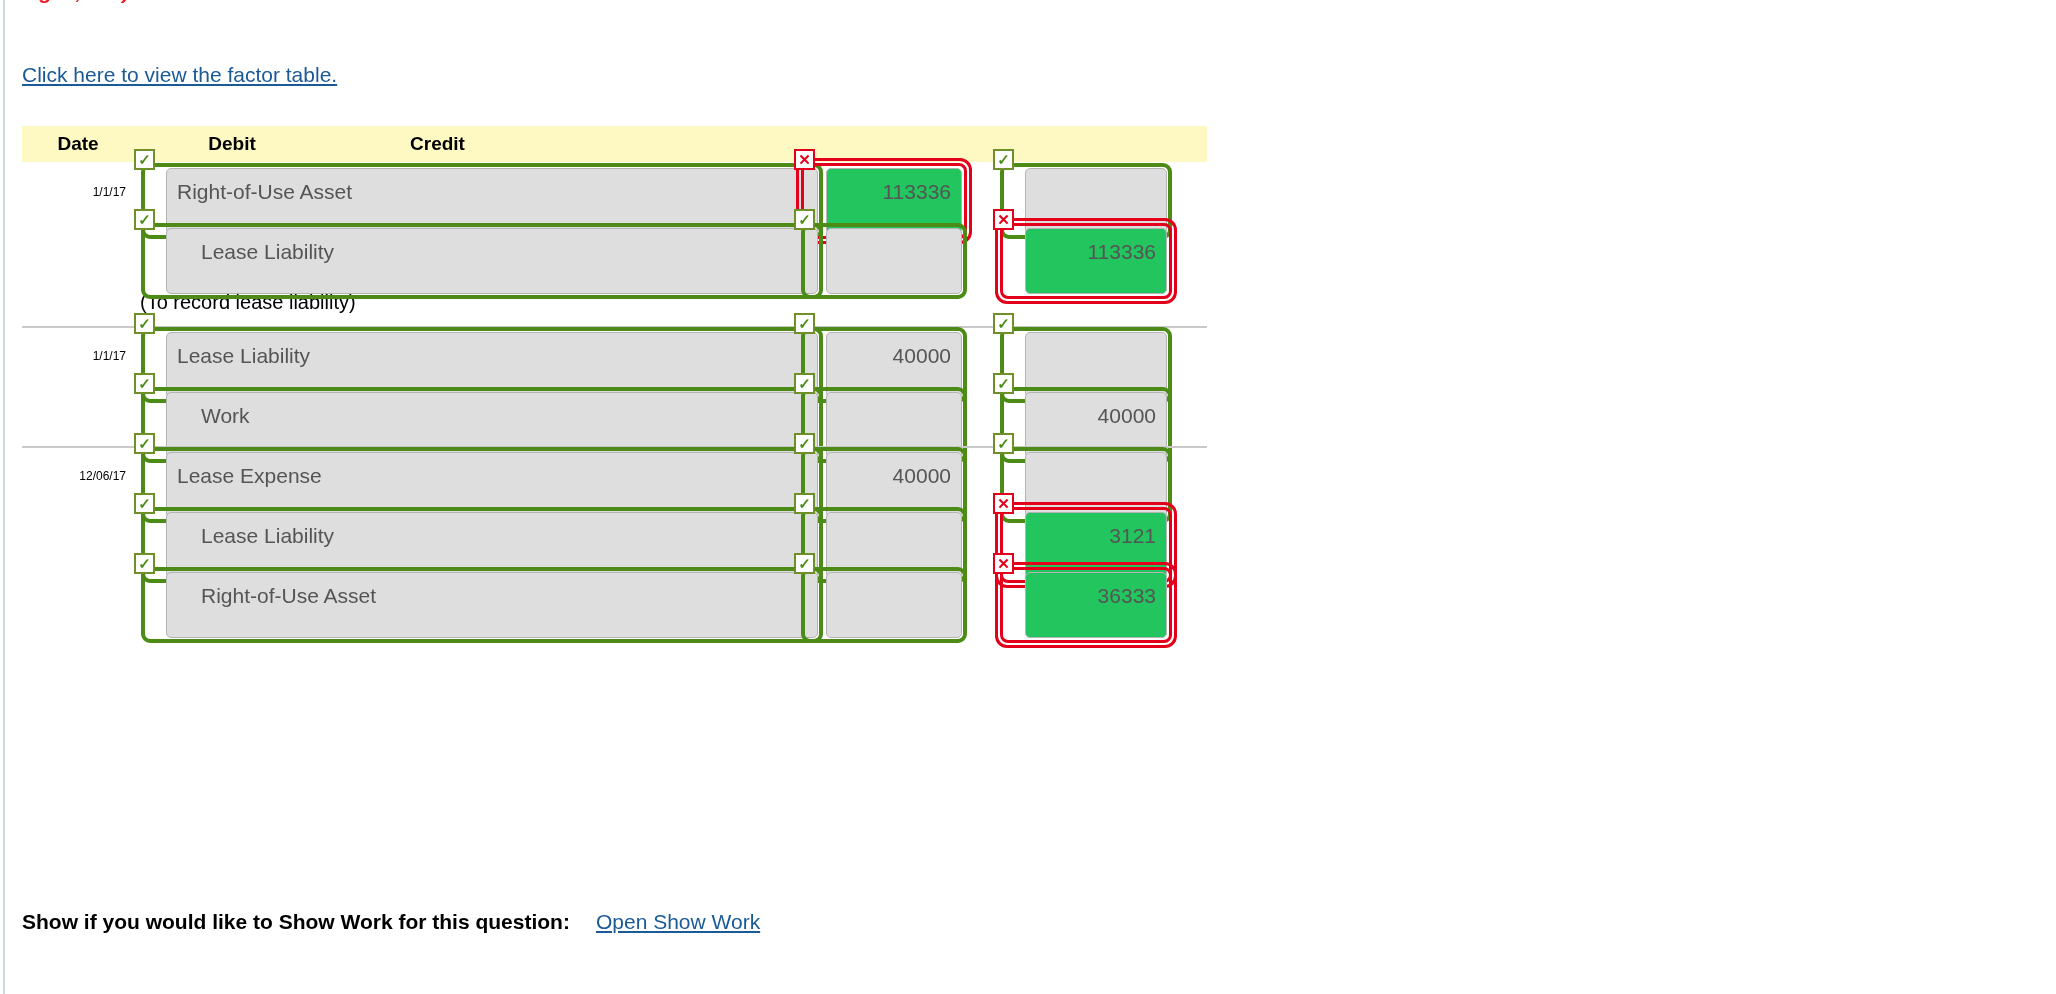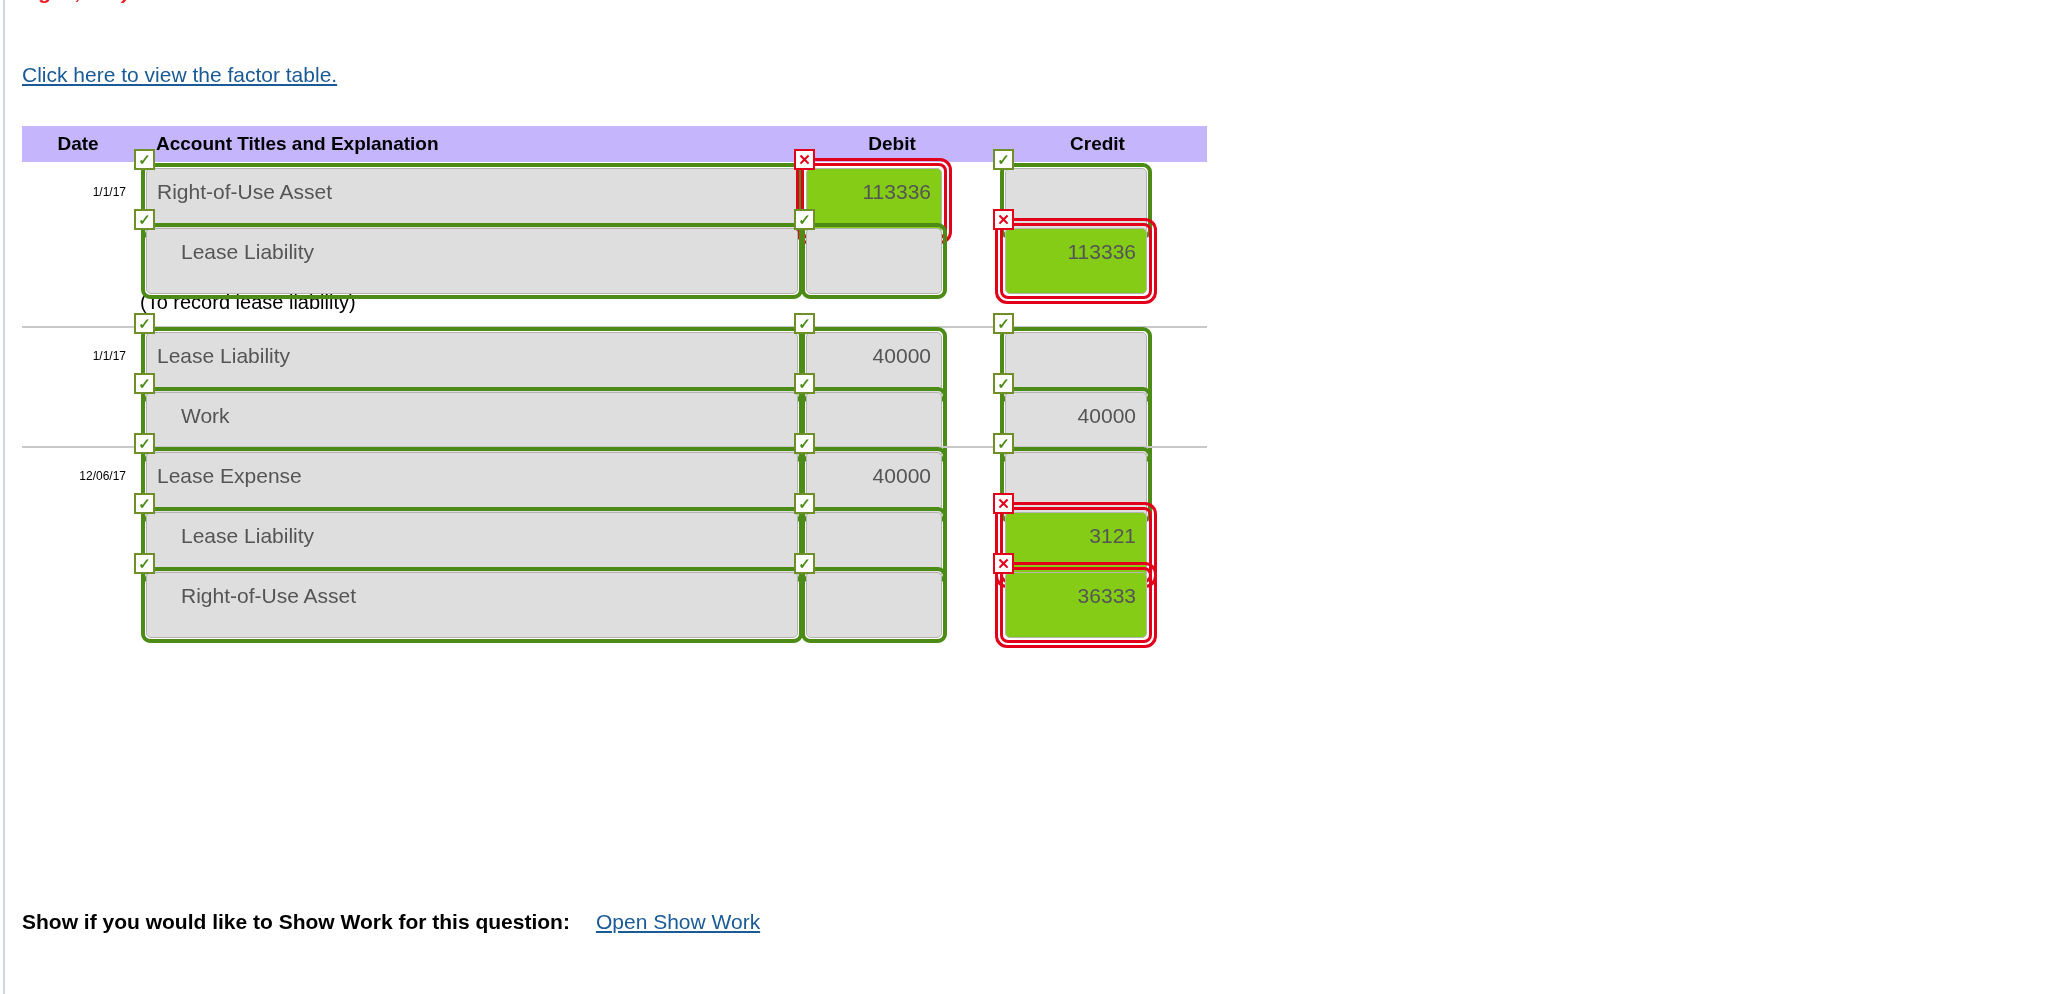--- a/index.html
+++ b/index.html
@@ -61,21 +61,21 @@
   
   .journal {
     position: absolute;
     left: 22px;
     top: 126px;
     width: 1185px;
   }
   .jt-head {
     display: flex;
     align-items: center;
-    background: #c4b5fd;
+    background: #fef9c3;
     height: 36px;
   }
   .jt-head .c-date {
     width: 112px;
     text-align: center;
     font-weight: bold;
     font-size: 19px;
     color: #000;
   }
   .jt-head .c-acct {
@@ -202,26 +202,27 @@
     box-sizing: border-box;
     font-family: "Liberation Sans", sans-serif;
     font-size: 21px;
     color: #555555;
     border: 1px solid #b4b4b4;
     border-radius: 5px;
     outline: none;
     padding: 0 10px;
     height: 66px;
     line-height: 46px;
+    margin-left: 20px;
   }
   .ans.disabled-grey {
     background: #dedede;
   }
   .ans.white {
-    background: #84cc16;
+    background: #22c55e;
   }
   .ans.acct  { width: 652px; text-align: left; }
   .ans.acct.indented { padding-left: 34px; }
   .ans.amount { width: 136px; text-align: right; }
   .ans.amount.credit { width: 142px; }
 
   
   .c-acct .field   { position: absolute; left: 12px; top: -24px; }
   .c-debit .field  { position: absolute; left: 12px; top: -24px; }
   .c-credit .field { position: absolute; left: 15px; top: -24px; }
@@ -263,21 +264,20 @@
 
 <div class="page">
 
   <div class="instruction">e.g. 5,265.)</div>
 
   <a class="factor-link">Click here to view the factor table.</a>
 
   <div class="journal">
     <div class="jt-head">
       <div class="c-date">Date</div>
-      <div class="c-acct">Account Titles and Explanation</div>
       <div class="c-debit">Debit</div>
       <div class="c-credit">Credit</div>
     </div>
     <div id="journal-body">
         <div class="entry-group">
           <div class="jrow">
             <div class="c-date">1/1/17</div>
             <div class="c-acct">
               <div class="field correct">
                 <div class="ring"></div>

